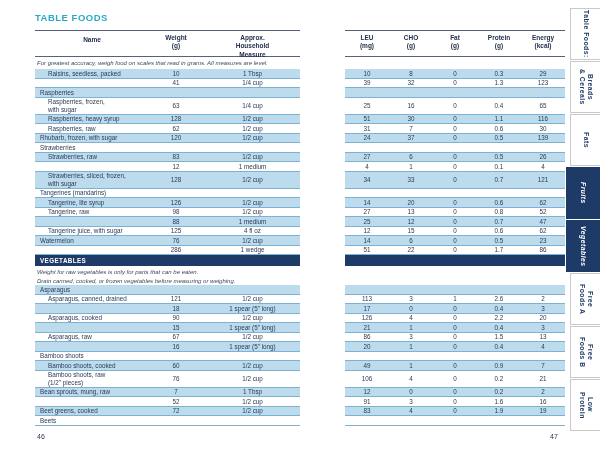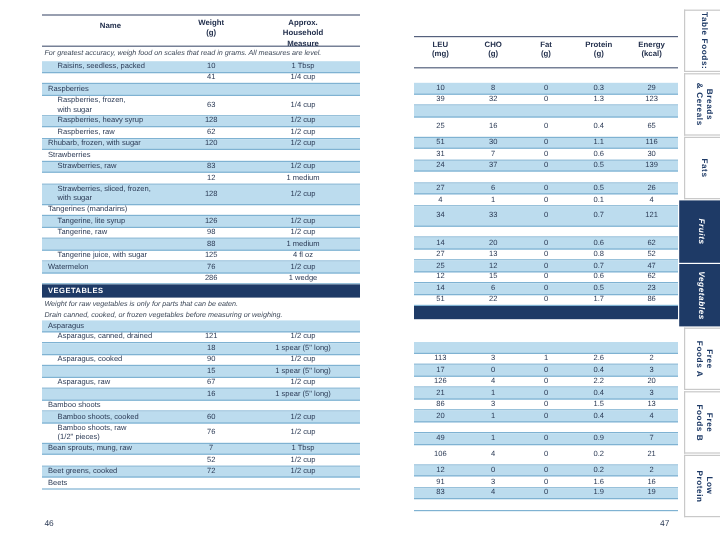--- a/index.html
+++ b/index.html
@@ -45,20 +45,21 @@
     border:1px solid #c9c9c9;border-right:none;display:flex;align-items:center;justify-content:center;}
   .tab.active{margin-left:0;border:none;background:#1e3a66;}
   .tab-label{writing-mode:vertical-rl;white-space:pre-line;text-align:center;
     font-size:6.8px;font-weight:bold;color:#1e3a66;letter-spacing:.5px;line-height:1.25;}
   .tab.active .tab-label{color:#ffffff;font-style:italic;}
 </style>
 </head>
 <body>
 
 <div class="page-left">
+  <div class="doc-title">TABLE FOODS</div>
   <div class="thead">
     <div class="h h-name">Name</div>
     <div class="h h-weight">Weight
 (g)</div>
     <div class="h h-measure">Approx.
 Household
 Measure</div>
   </div>
   <div class="note-strip">For greatest accuracy, weigh food on scales that read in grams.  All measures are level.</div>
   <div class="rows" id="left-rows">

